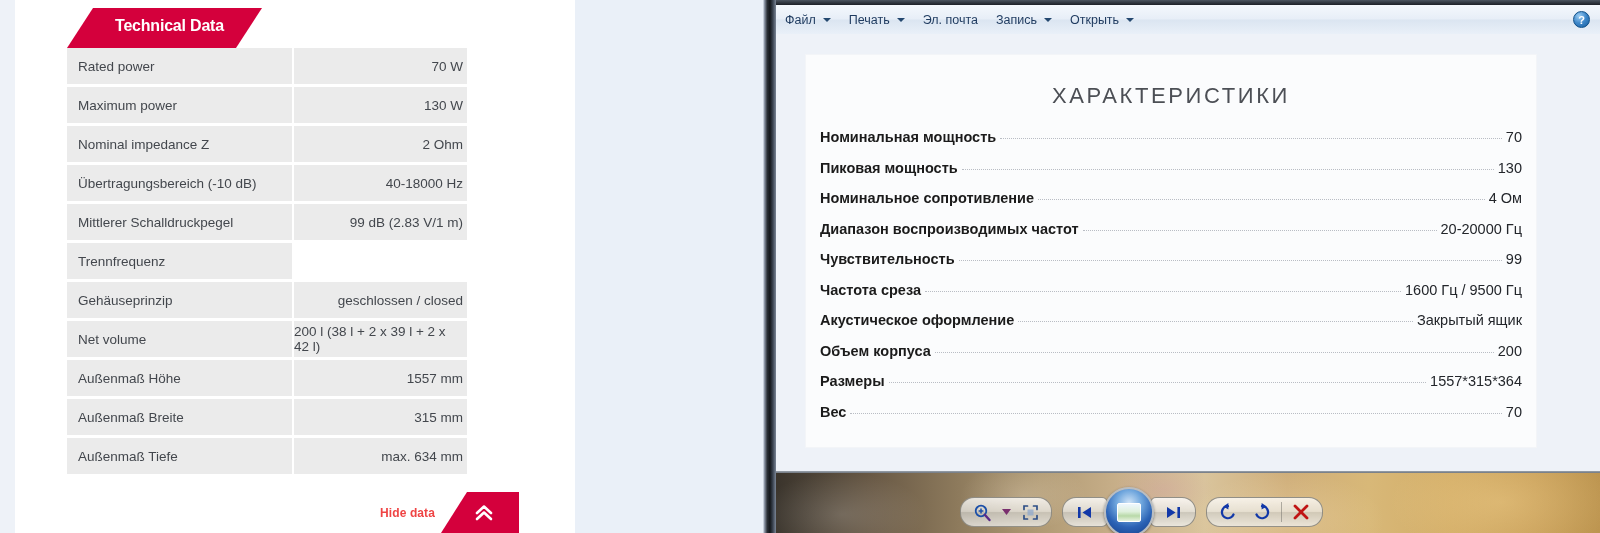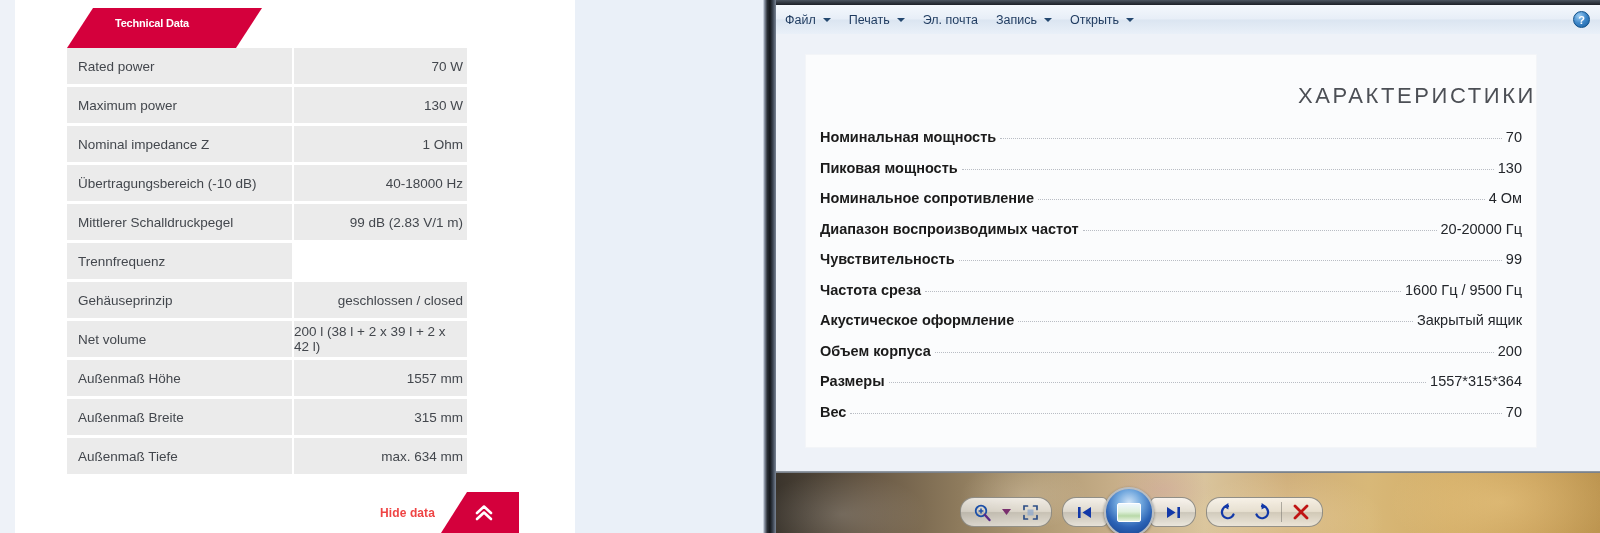--- a/index.html
+++ b/index.html
@@ -26,21 +26,21 @@
 
   .banner-wrap{position:absolute;left:52px;top:8px;height:40px;}
   .banner{
     position:relative;height:40px;width:195px;
     background:#d4003c;
     clip-path:polygon(26px 0,195px 0,169px 40px,0 40px);
     display:flex;align-items:center;
   }
   .banner-label{
     position:absolute;left:48px;top:9px;
-    color:#ffffff;font-size:11px;font-weight:bold;
+    color:#ffffff;font-size:16px;font-weight:bold;
     letter-spacing:-0.2px;white-space:nowrap;
   }
 
   #spec-table{
     position:absolute;left:52px;top:48px;width:400px;
   }
   .spec-row{
     display:flex;height:36px;margin-bottom:3px;
   }
   .spec-name{
@@ -125,21 +125,21 @@
   #canvas-area{
     position:absolute;left:16px;top:34px;width:824px;height:437px;
     background:#eef2f8;
   }
   #doc-page{
     position:absolute;left:30px;top:21px;width:730px;height:392px;
     background:#fbfcfd;
     box-shadow:0 0 0 1px #f3f5f8;
   }
   #doc-title{
-    text-align:right;margin-top:28px;
+    text-align:center;margin-top:28px;
     font-size:22px;color:#4c4f55;letter-spacing:2.6px;
     font-family:"Liberation Sans",sans-serif;
   }
   #doc-rows{margin-top:20px;padding:0 14px;}
   .doc-row{
     display:flex;align-items:baseline;
     height:30.5px;
   }
   .doc-label{
     font-size:14.5px;font-weight:bold;color:#1b1b1b;
@@ -241,21 +241,21 @@
         <div class="spec-value">70 W</div>
       </div>
       <div class="spec-row">
         <div class="spec-name">Maximum power</div>
         <div class="spec-gap"></div>
         <div class="spec-value">130 W</div>
       </div>
       <div class="spec-row">
         <div class="spec-name">Nominal impedance Z</div>
         <div class="spec-gap"></div>
-        <div class="spec-value">1 Ohm</div>
+        <div class="spec-value">2 Ohm</div>
       </div>
       <div class="spec-row">
         <div class="spec-name">Übertragungsbereich (-10 dB)</div>
         <div class="spec-gap"></div>
         <div class="spec-value">40-18000 Hz</div>
       </div>
       <div class="spec-row">
         <div class="spec-name">Mittlerer Schalldruckpegel</div>
         <div class="spec-gap"></div>
         <div class="spec-value">99 dB (2.83 V/1 m)</div>

